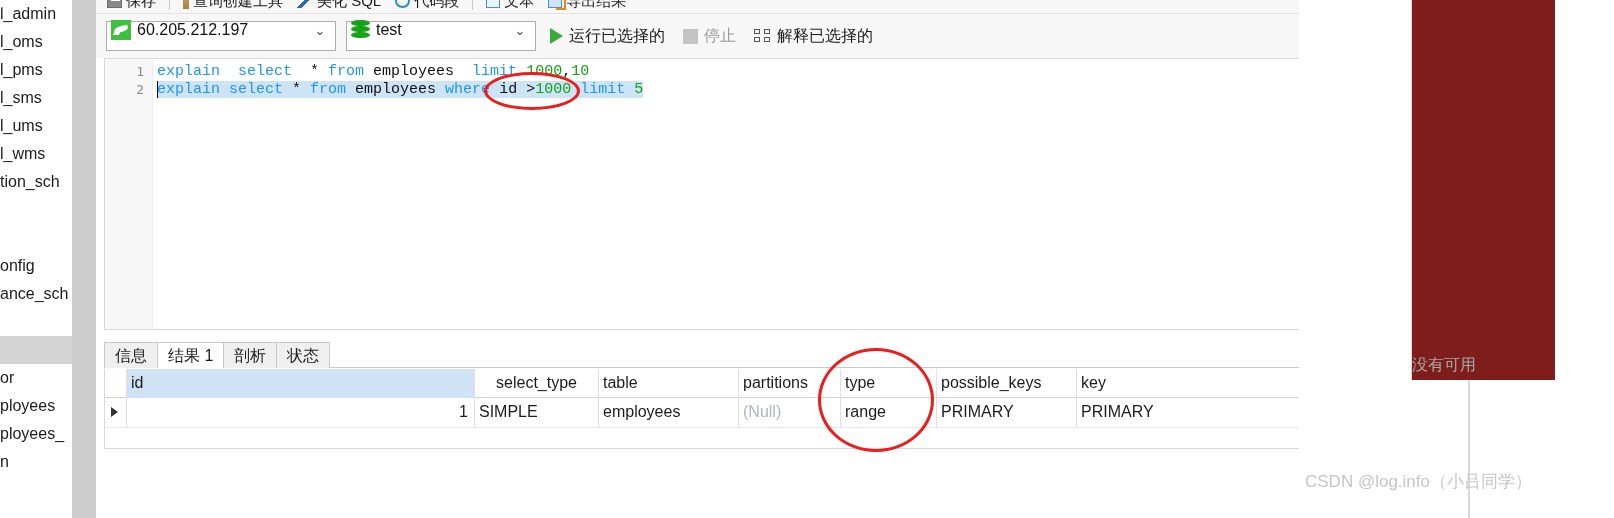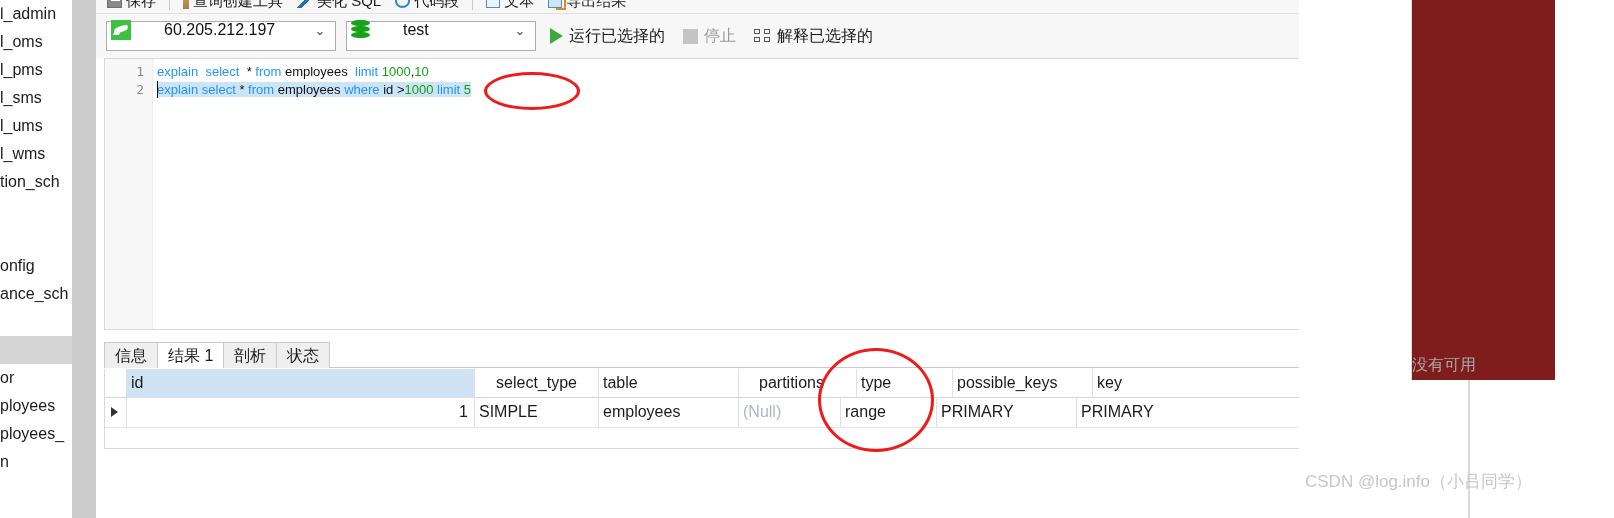--- a/index.html
+++ b/index.html
@@ -65,21 +65,21 @@
 
   
   #toolbar-2 {
     position: absolute; left: 0; top: 14px; width: 1374px; height: 44px;
     background: #f7f7f7;
     display: flex; align-items: center; padding-left: 10px; gap: 10px;
   }
   .combo {
     height: 30px; background: #ffffff; border: 1px solid #adadad;
     display: flex; align-items: center; padding: 0 2px 12px 4px;
-    font-size: 16px; color: #111; gap: 27px;
+    font-size: 16px; color: #111;
   }
   .combo .label { flex: 1; padding-left: 6px; white-space: nowrap; }
   .combo .caret {
     width: 26px; text-align: center; color: #444; font-size: 13px;
   }
   #combo-conn { width: 230px; }
   #combo-db { width: 190px; }
   .ic-mysql {
     width: 20px; height: 20px; background: #3ec13e; position: relative; flex: none;
   }
@@ -126,22 +126,22 @@
     position: absolute; left: 0; top: 0; width: 48px; height: 272px;
     background: #f7f7f7; border-right: 1px solid #eeeeee;
   }
   .lineno {
     height: 18px; line-height: 18px; text-align: right; padding-right: 8px;
     font-family: "DejaVu Sans Mono", "Liberation Mono", monospace;
     font-size: 13px; color: #8a8a8a;
   }
   #code {
     position: absolute; left: 52px; top: 4px; right: 0;
-    font-family: Liberation Sans, sans-serif;
-    font-size: 13px; line-height: 18px; white-space: pre;
+    font-family: Liberation Mono, monospace;
+    font-size: 15px; line-height: 18px; white-space: pre;
   }
   .cl { height: 18px; }
   .kw  { color: #2196f3; }
   .num { color: #14a014; }
   .pln { color: #111111; }
   .sel { background: #cde4f7; }
   #caret {
     position: absolute; left: 52px; top: 22px; width: 1px; height: 17px;
     background: #000;
   }
@@ -322,21 +322,21 @@
         <div class="tab" style="left: 119px;">剖析</div>
         <div class="tab" style="left: 172px;">状态</div>
       </div>
 
     <div id="grid">
       <div class="grow ghead" id="grid-head">
         <div id="rowmarker" class="head"></div>
       <div class="gcell hsel" style="width: 348px; flex: 0 0 auto;">id</div>
           <div class="gcell" style="width: 124px; flex: 0 0 auto; text-align: center;">select_type</div>
           <div class="gcell" style="width: 140px; flex: 0 0 auto;">table</div>
-          <div class="gcell" style="width: 102px; flex: 0 0 auto; margin-left: 16px;">partitions</div>
+          <div class="gcell" style="width: 102px; flex: 0 0 auto;">partitions</div>
           <div class="gcell" style="width: 96px; flex: 0 0 auto;">type</div>
           <div class="gcell" style="width: 140px; flex: 0 0 auto;">possible_keys</div>
           <div class="gcell" style="width: 240px; flex: 0 0 auto;">key</div>
         </div>
       <div id="grid-body">
           <div class="grow">
             <div id="rm0" style="width: 22px; flex: 0 0 auto; border-right: 1px solid rgb(223, 223, 223); position: relative;">
               <div class="arrow" style="position: absolute; left: 6px; top: 9px; width: 0px; height: 0px; border-left: 7px solid rgb(51, 51, 51); border-top: 5px solid transparent; border-bottom: 5px solid transparent;"></div>
             </div>
             <div class="gcell rnum" style="width: 348px; flex: 0 0 auto;">1</div>

